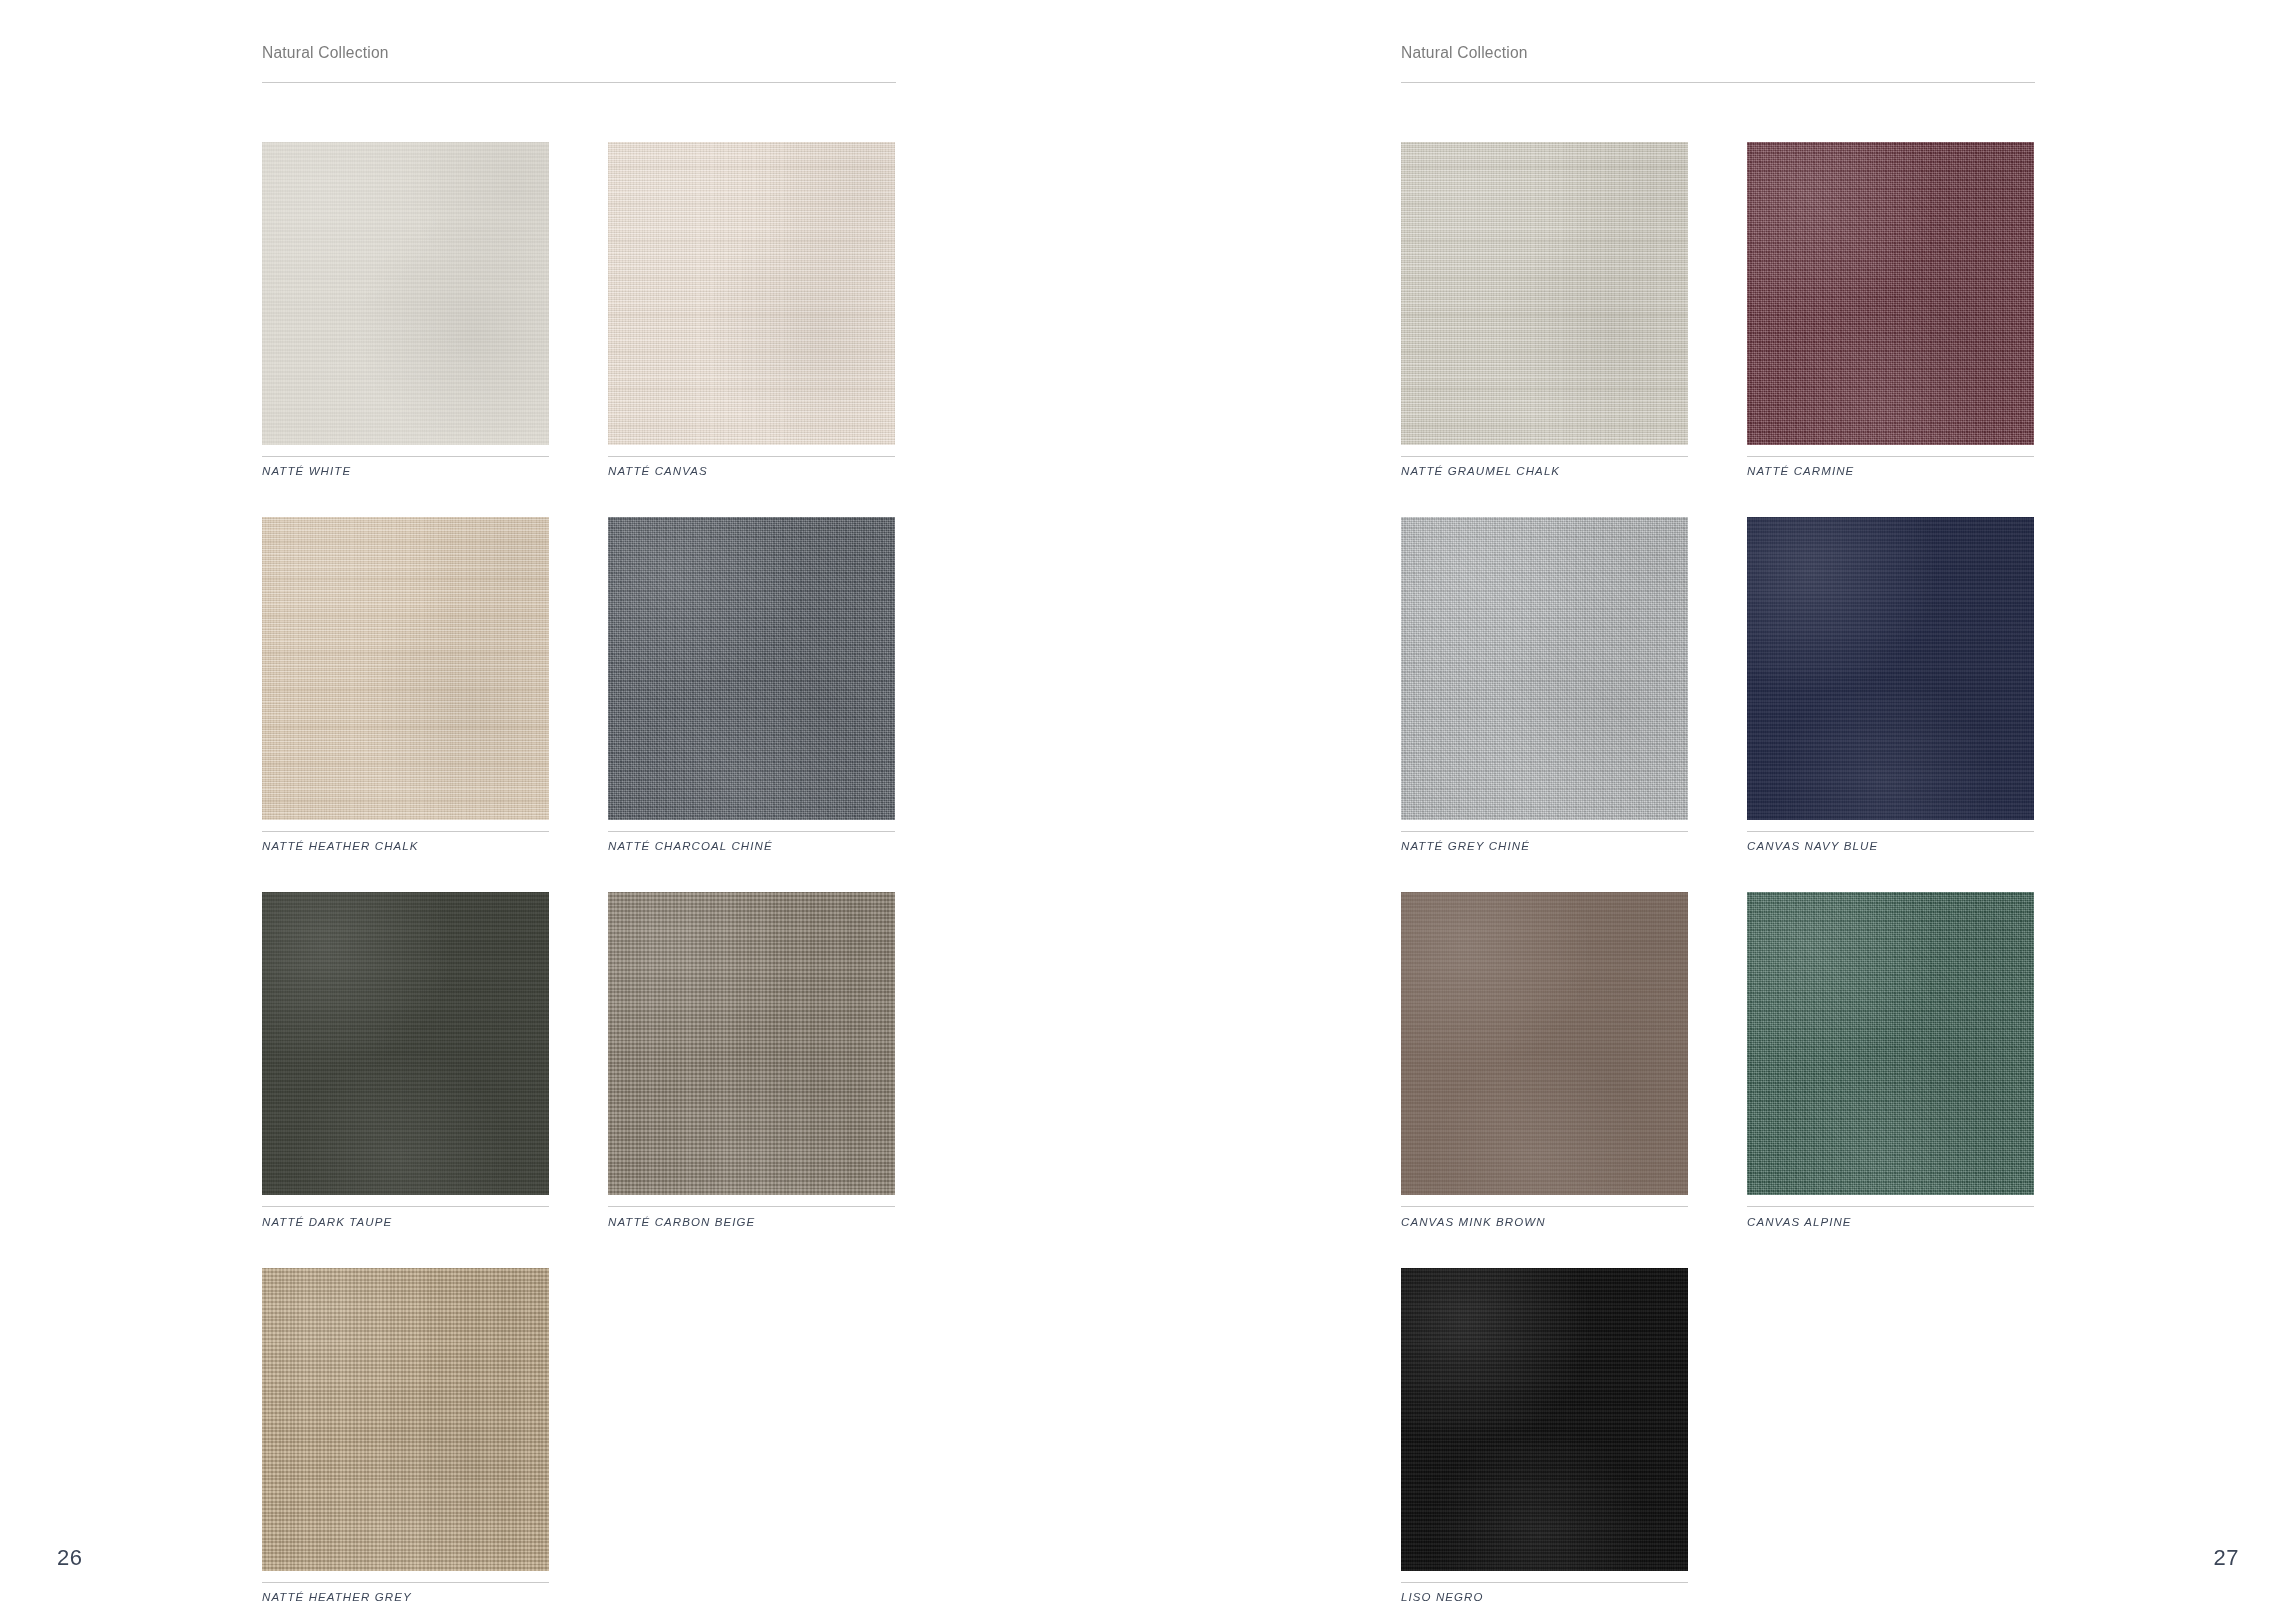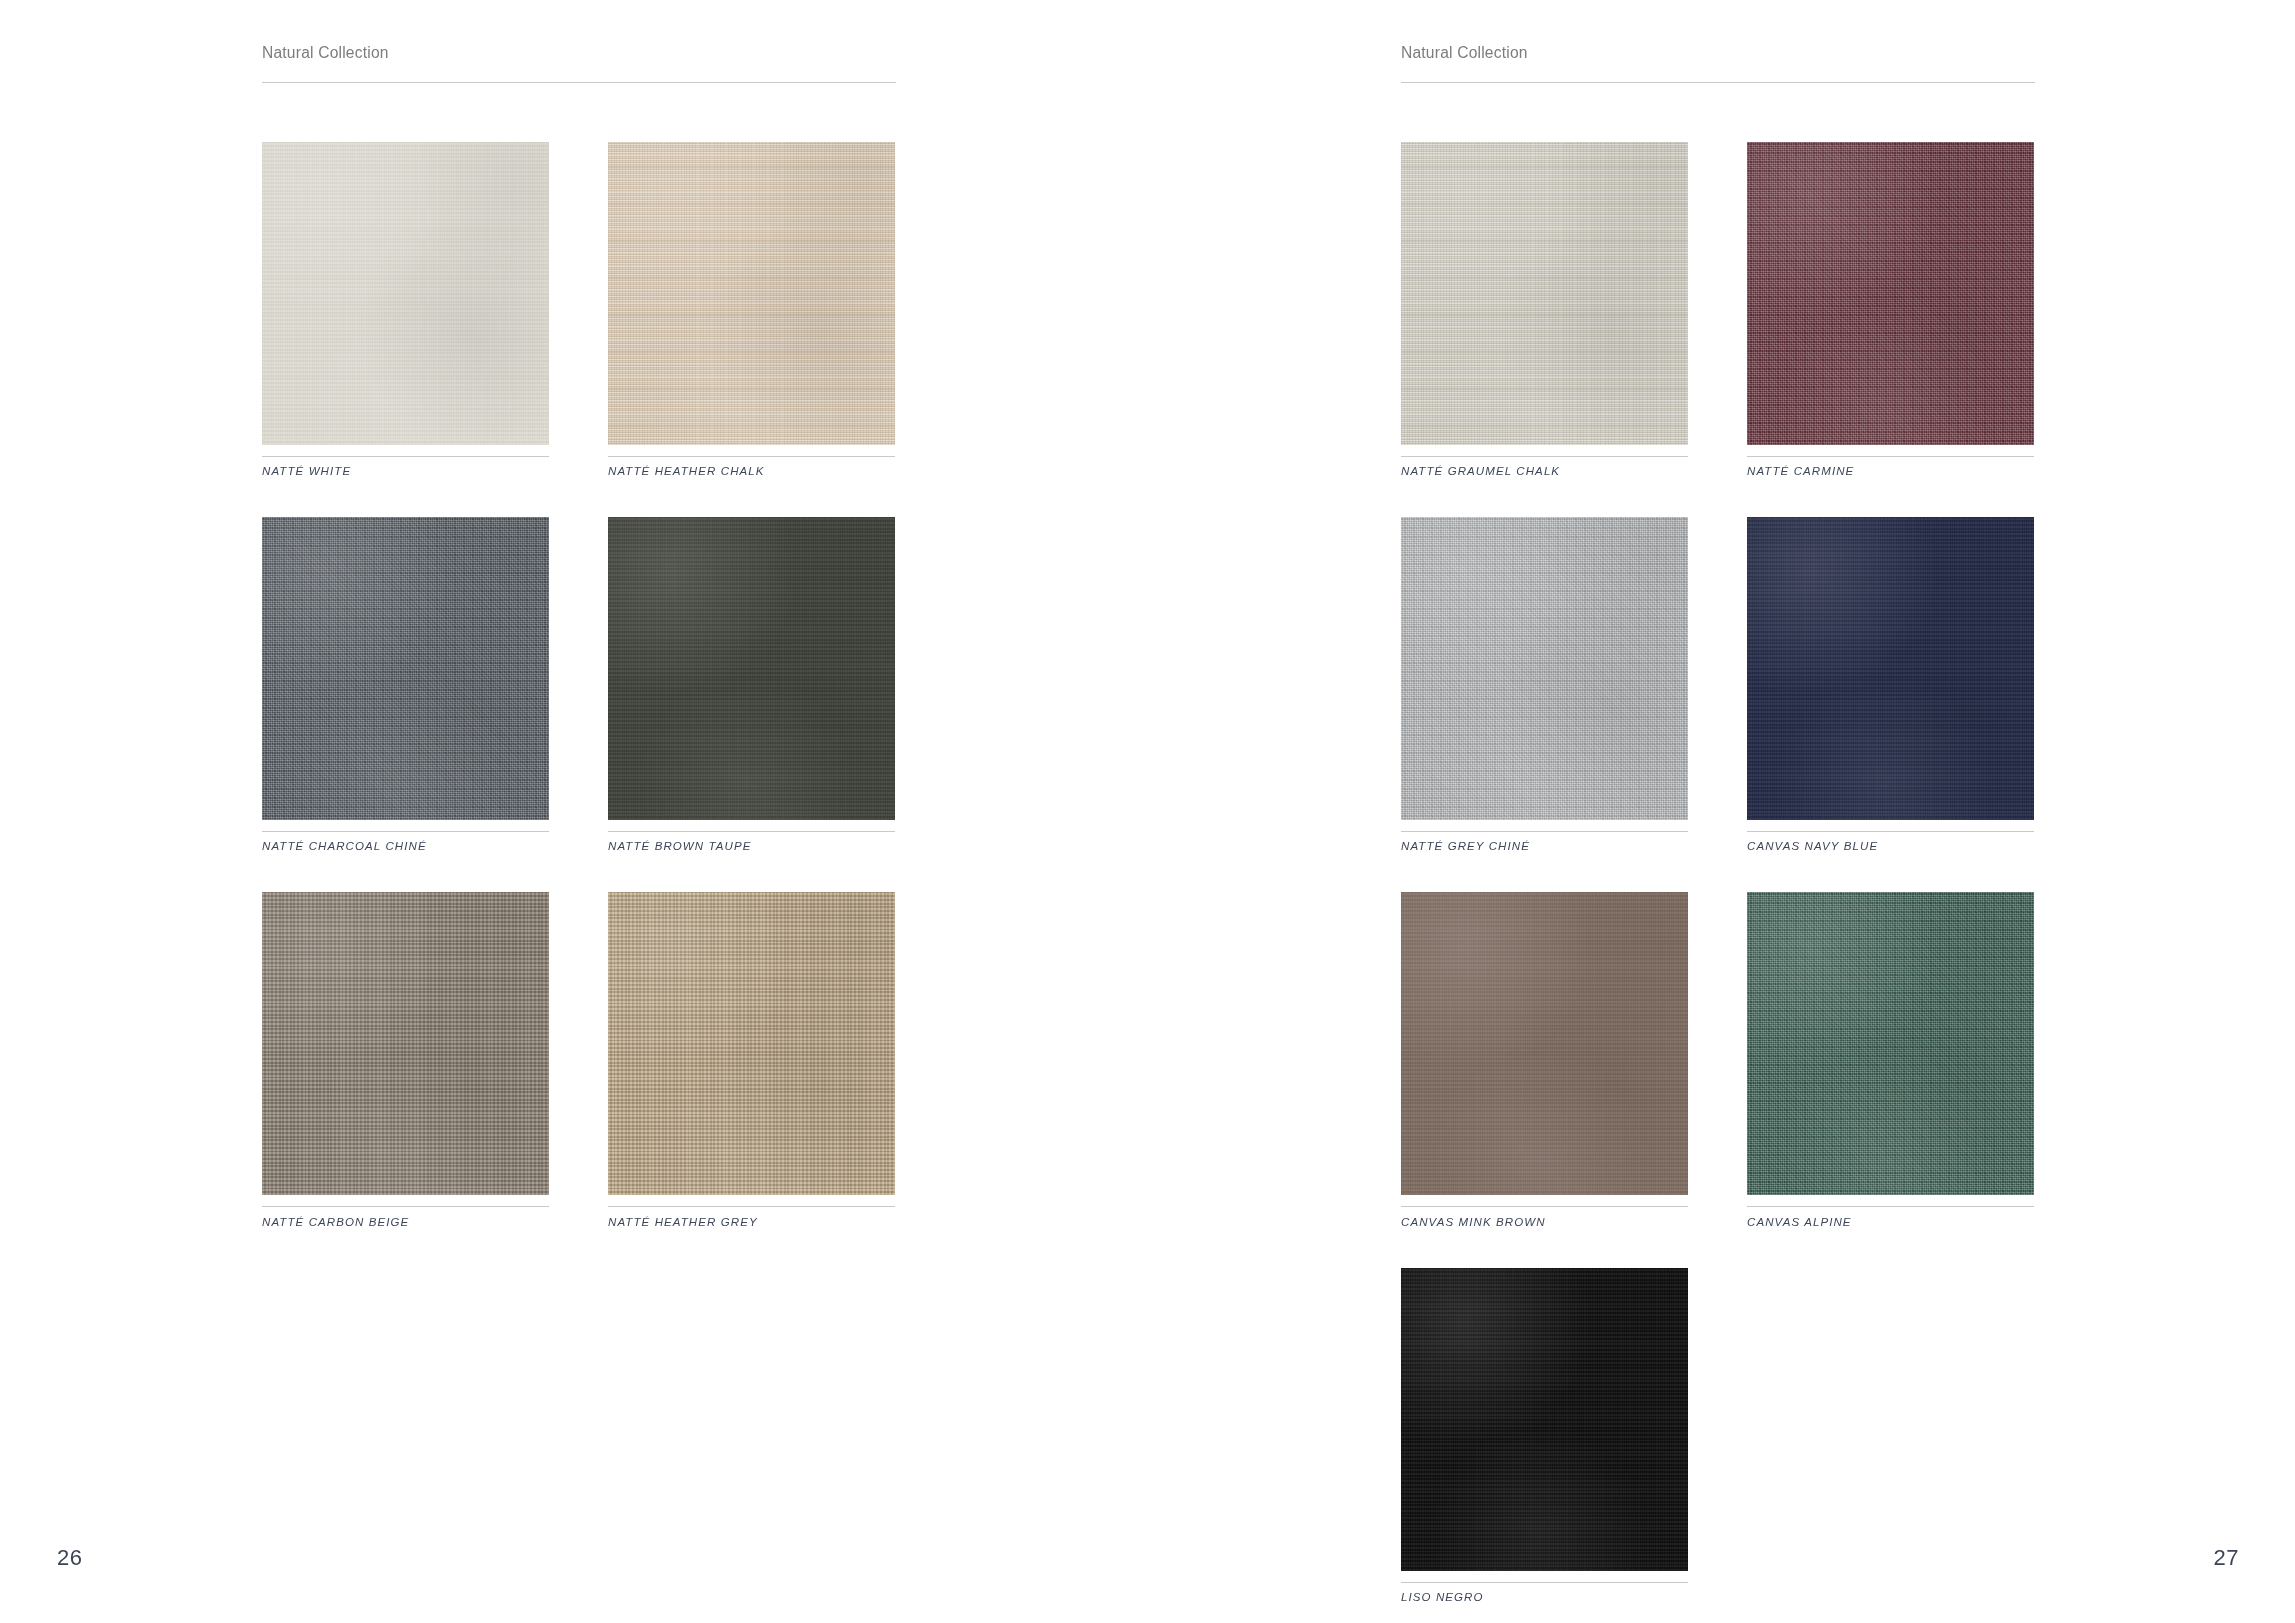--- a/index.html
+++ b/index.html
@@ -198,20 +198,28 @@
       <div class="swatch-grid" id="grid-left">
           <div class="swatch-cell">
             <div class="swatch-img" style="background-color: rgb(222, 219, 211);">
               <div class="tex tex-flat"></div>
               <div class="tex tex-mottle"></div>
             </div>
             <div class="swatch-rule"></div>
             <div class="swatch-label">NATTÉ WHITE</div>
           </div>
           <div class="swatch-cell">
+            <div class="swatch-img" style="background-color: rgb(230, 218, 206);">
+              <div class="tex tex-weave-h"></div>
+              <div class="tex tex-mottle"></div>
+            </div>
+            <div class="swatch-rule"></div>
+            <div class="swatch-label">NATTÉ CANVAS</div>
+          </div>
+          <div class="swatch-cell">
             <div class="swatch-img" style="background-color: rgb(214, 196, 173);">
               <div class="tex tex-weave-h"></div>
               <div class="tex tex-mottle"></div>
             </div>
             <div class="swatch-rule"></div>
             <div class="swatch-label">NATTÉ HEATHER CHALK</div>
           </div>
           <div class="swatch-cell">
             <div class="swatch-img" style="background-color: rgb(90, 96, 104);">
               <div class="tex tex-chine"></div>
@@ -219,21 +227,21 @@
             </div>
             <div class="swatch-rule"></div>
             <div class="swatch-label">NATTÉ CHARCOAL CHINÉ</div>
           </div>
           <div class="swatch-cell">
             <div class="swatch-img" style="background-color: rgb(61, 64, 56);">
               <div class="tex tex-flat"></div>
               <div class="tex tex-mottle"></div>
             </div>
             <div class="swatch-rule"></div>
-            <div class="swatch-label">NATTÉ BROWN TAUPE</div>
+            <div class="swatch-label">NATTÉ DARK TAUPE</div>
           </div>
           <div class="swatch-cell">
             <div class="swatch-img" style="background-color: rgb(143, 132, 117);">
               <div class="tex tex-basket"></div>
               <div class="tex tex-mottle"></div>
             </div>
             <div class="swatch-rule"></div>
             <div class="swatch-label">NATTÉ CARBON BEIGE</div>
           </div>
           <div class="swatch-cell">

